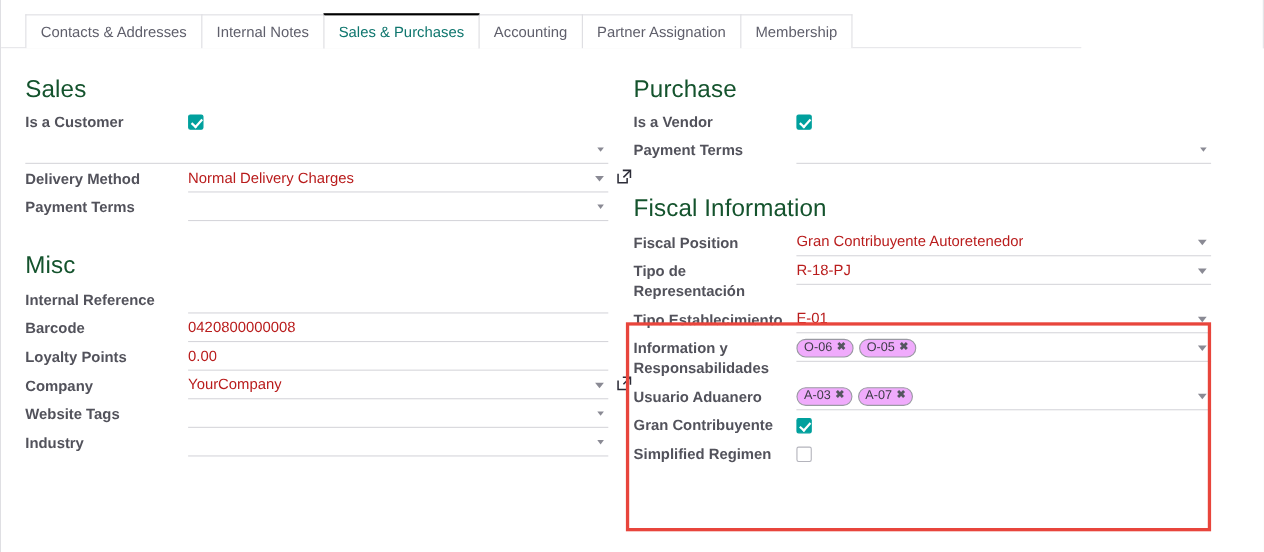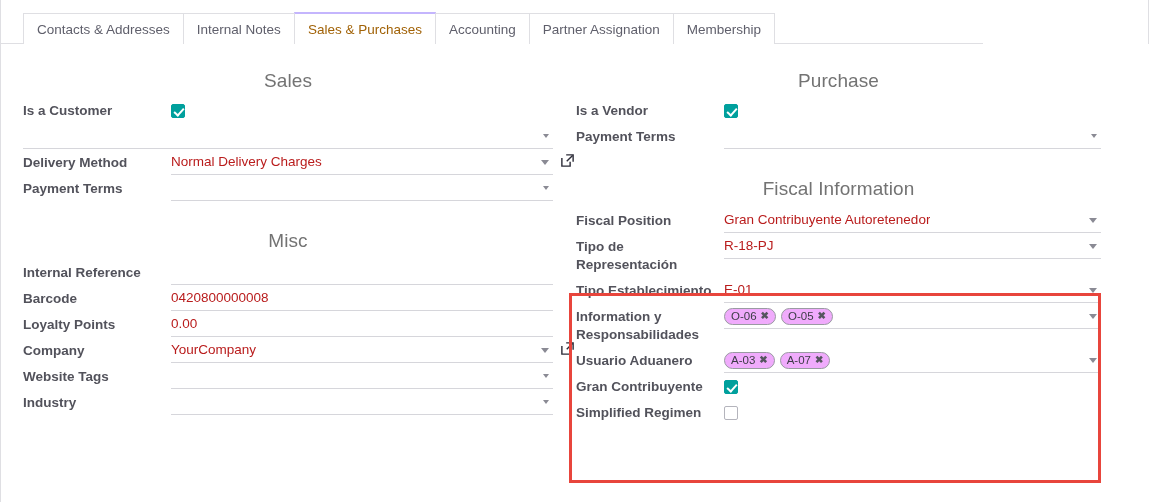--- a/index.html
+++ b/index.html
@@ -36,50 +36,49 @@
     background: #ffffff;
     border: 1px solid #dfdfe3;
     border-bottom: none;
     margin-right: -1px;
     white-space: nowrap;
     cursor: pointer;
     position: relative;
     top: 1px;
   }
   .tab.active {
-    color: #a16207;
-    border-top: 2px solid #c4b5fd;
+    color: #0f766e;
+    border-top: 2px solid #000000;
     background: #ffffff;
     z-index: 2;
     height: 32px;
   }
 
   
   .sheet {
     position: absolute; left: 0; top: 44px;
     width: 1149px; height: 458px;
     background: #ffffff;
   }
   .col {
     position: absolute;
     top: 0;
   }
   .col-left  { left: 22px;  width: 530px; }
   .col-right { left: 575px; width: 525px; }
 
   .group-title {
-    font-size: 19px;
+    font-size: 22px;
     font-weight: 400;
-    color: #737373;
+    color: #14532d;
     letter-spacing: .1px;
     margin: 0;
     padding: 0;
     height: 30px;
     line-height: 26px;
-    text-align: center;
   }
 
   
   .field {
     display: flex;
     align-items: flex-start;
     min-height: 26px;
     margin-bottom: 0px;
   }
   .flabel {

